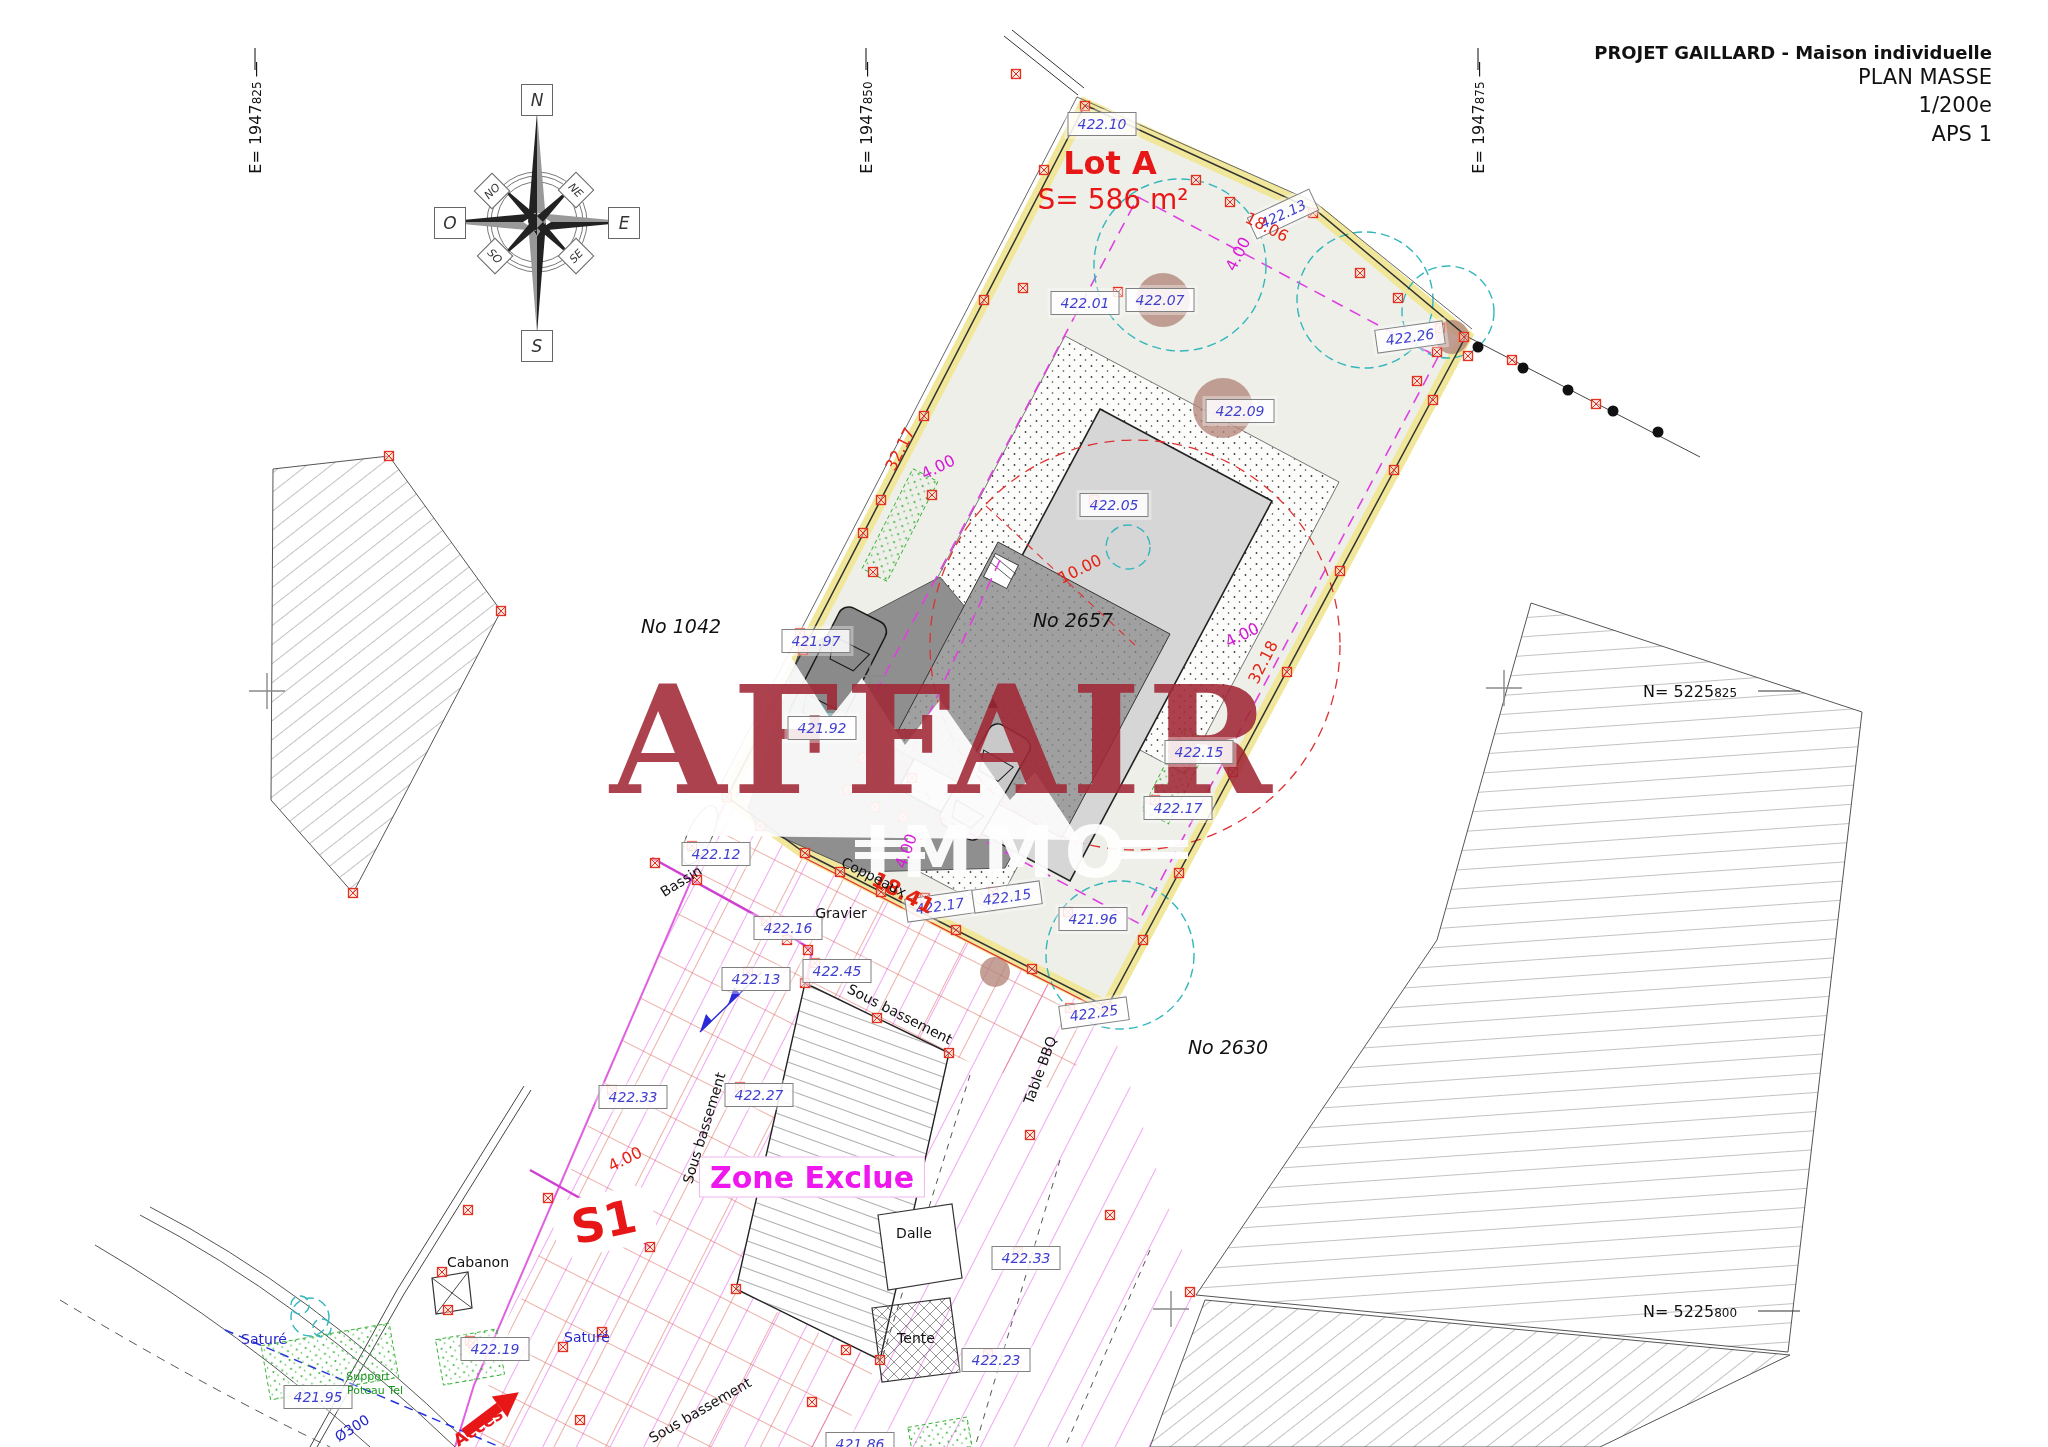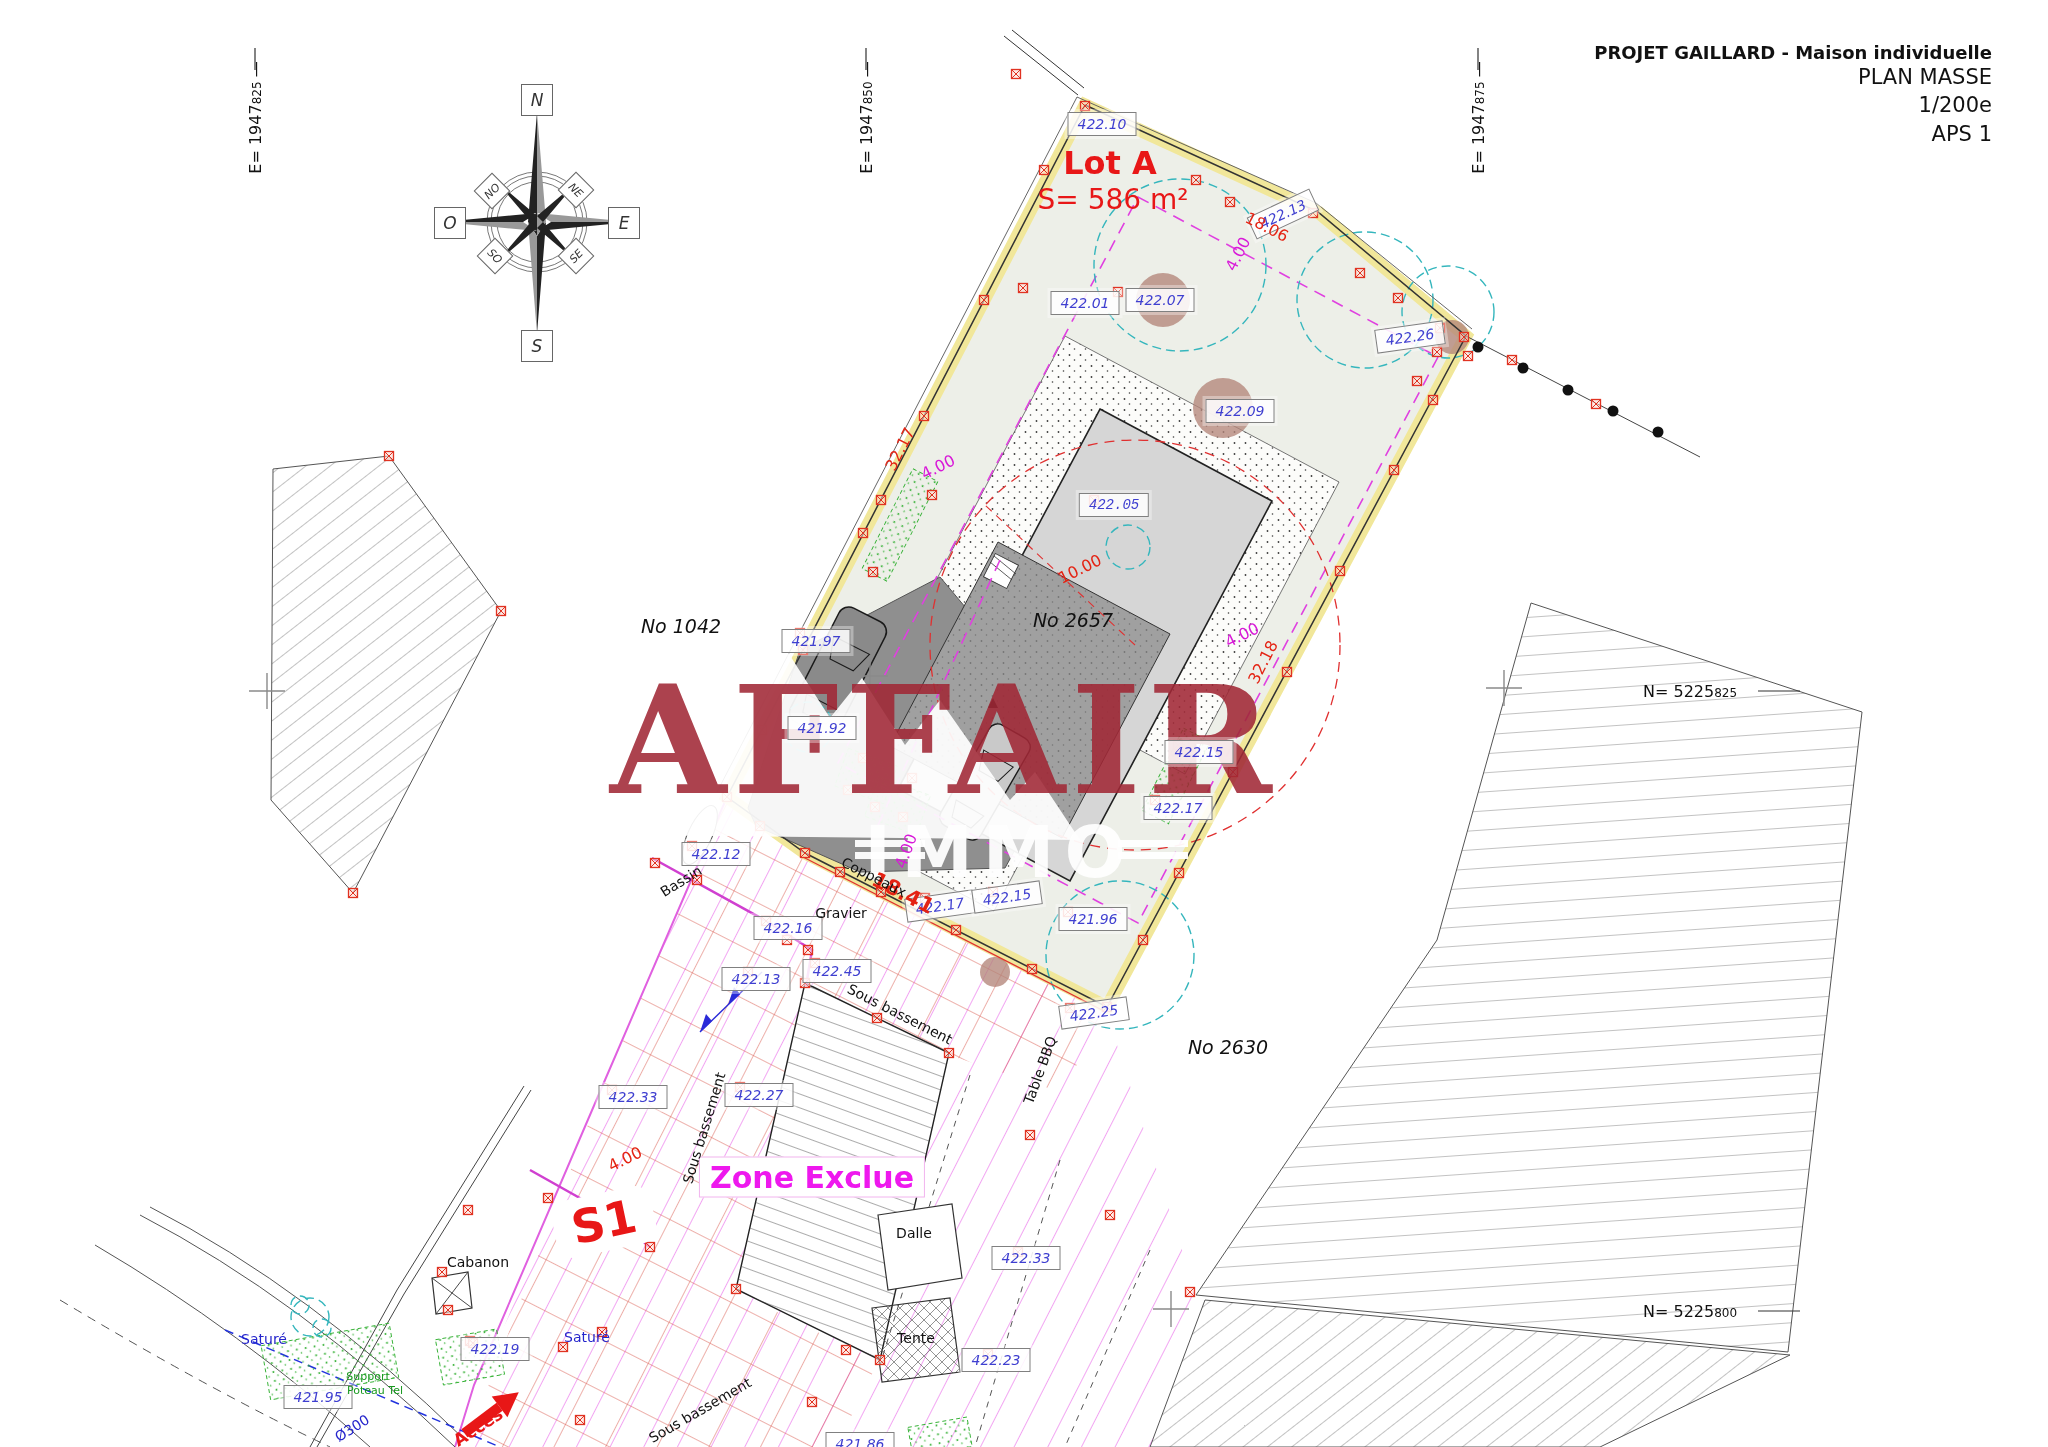--- a/index.html
+++ b/index.html
@@ -367,21 +367,21 @@
       <div class="ann lota" style="left: 1113px; top: 199px; --r: 0deg;">S= 586 m²</div>
       <div class="ann s1" style="left: 604px; top: 1222px; --r: -12deg;">S1</div>
       <div class="ann ze" style="left: 812px; top: 1177px; --r: 0deg;">Zone Exclue</div>
       <div class="ann acces" style="left: 478px; top: 1427px; --r: -33deg;">Accès</div>
       <div class="ann elev" style="left: 1102px; top: 124px; --r: 0deg;">422.10</div>
       <div class="ann elev" style="left: 1283px; top: 214px; --r: -25deg;">422.13</div>
       <div class="ann elev" style="left: 1085px; top: 303px; --r: 0deg;">422.01</div>
       <div class="ann elev" style="left: 1160px; top: 300px; --r: 0deg;">422.07</div>
       <div class="ann elev" style="left: 1410px; top: 337px; --r: -8deg;">422.26</div>
       <div class="ann elev" style="left: 1240px; top: 411px; --r: 0deg;">422.09</div>
-      <div class="ann elev" style="left: 1114px; top: 505px; font-family: Liberation Mono, monospace; --r: 0deg;">422.05</div>
+      <div class="ann elev" style="left: 1114px; top: 505px; --r: 0deg;">422.05</div>
       <div class="ann elev" style="left: 816px; top: 641px; --r: 0deg;">421.97</div>
       <div class="ann elev" style="left: 822px; top: 728px; --r: 0deg;">421.92</div>
       <div class="ann elev" style="left: 1199px; top: 752px; --r: 0deg;">422.15</div>
       <div class="ann elev" style="left: 1178px; top: 808px; --r: 0deg;">422.17</div>
       <div class="ann elev" style="left: 1093px; top: 919px; --r: 0deg;">421.96</div>
       <div class="ann elev" style="left: 716px; top: 854px; --r: 0deg;">422.12</div>
       <div class="ann elev" style="left: 788px; top: 928px; --r: 0deg;">422.16</div>
       <div class="ann elev" style="left: 756px; top: 979px; --r: 0deg;">422.13</div>
       <div class="ann elev" style="left: 837px; top: 971px; --r: 0deg;">422.45</div>
       <div class="ann elev" style="left: 940px; top: 906px; --r: -8deg;">422.17</div>

